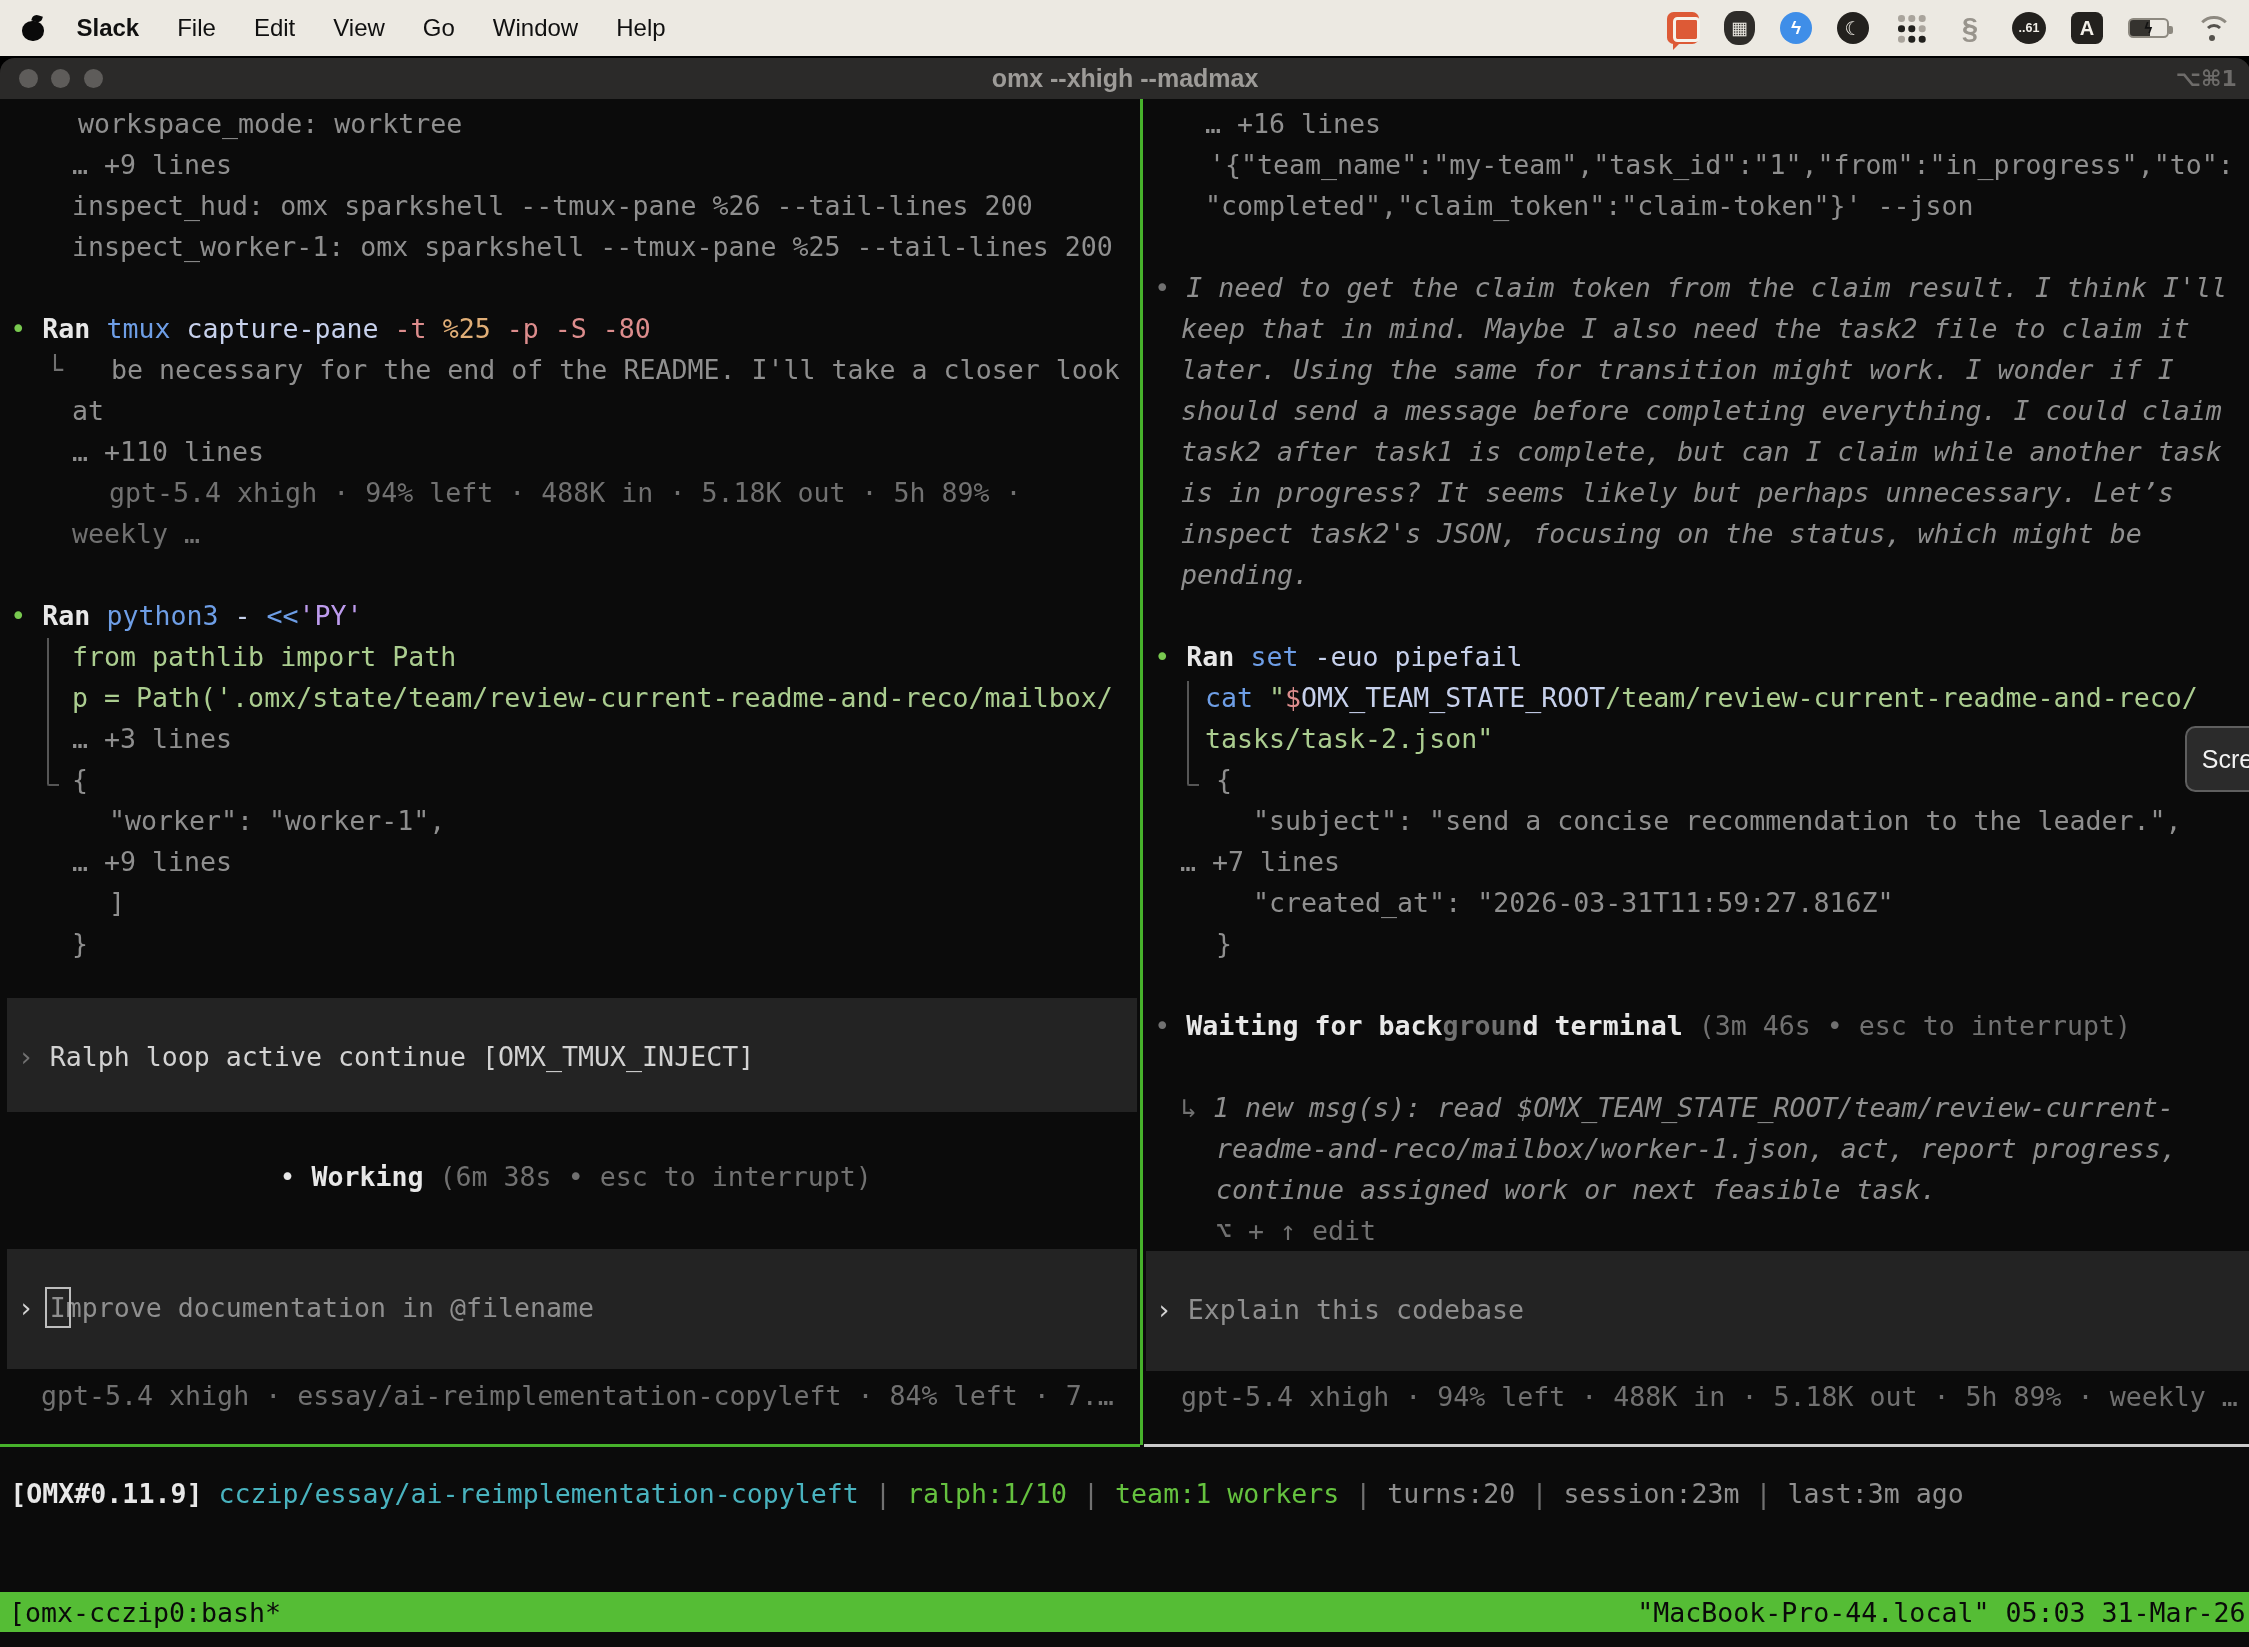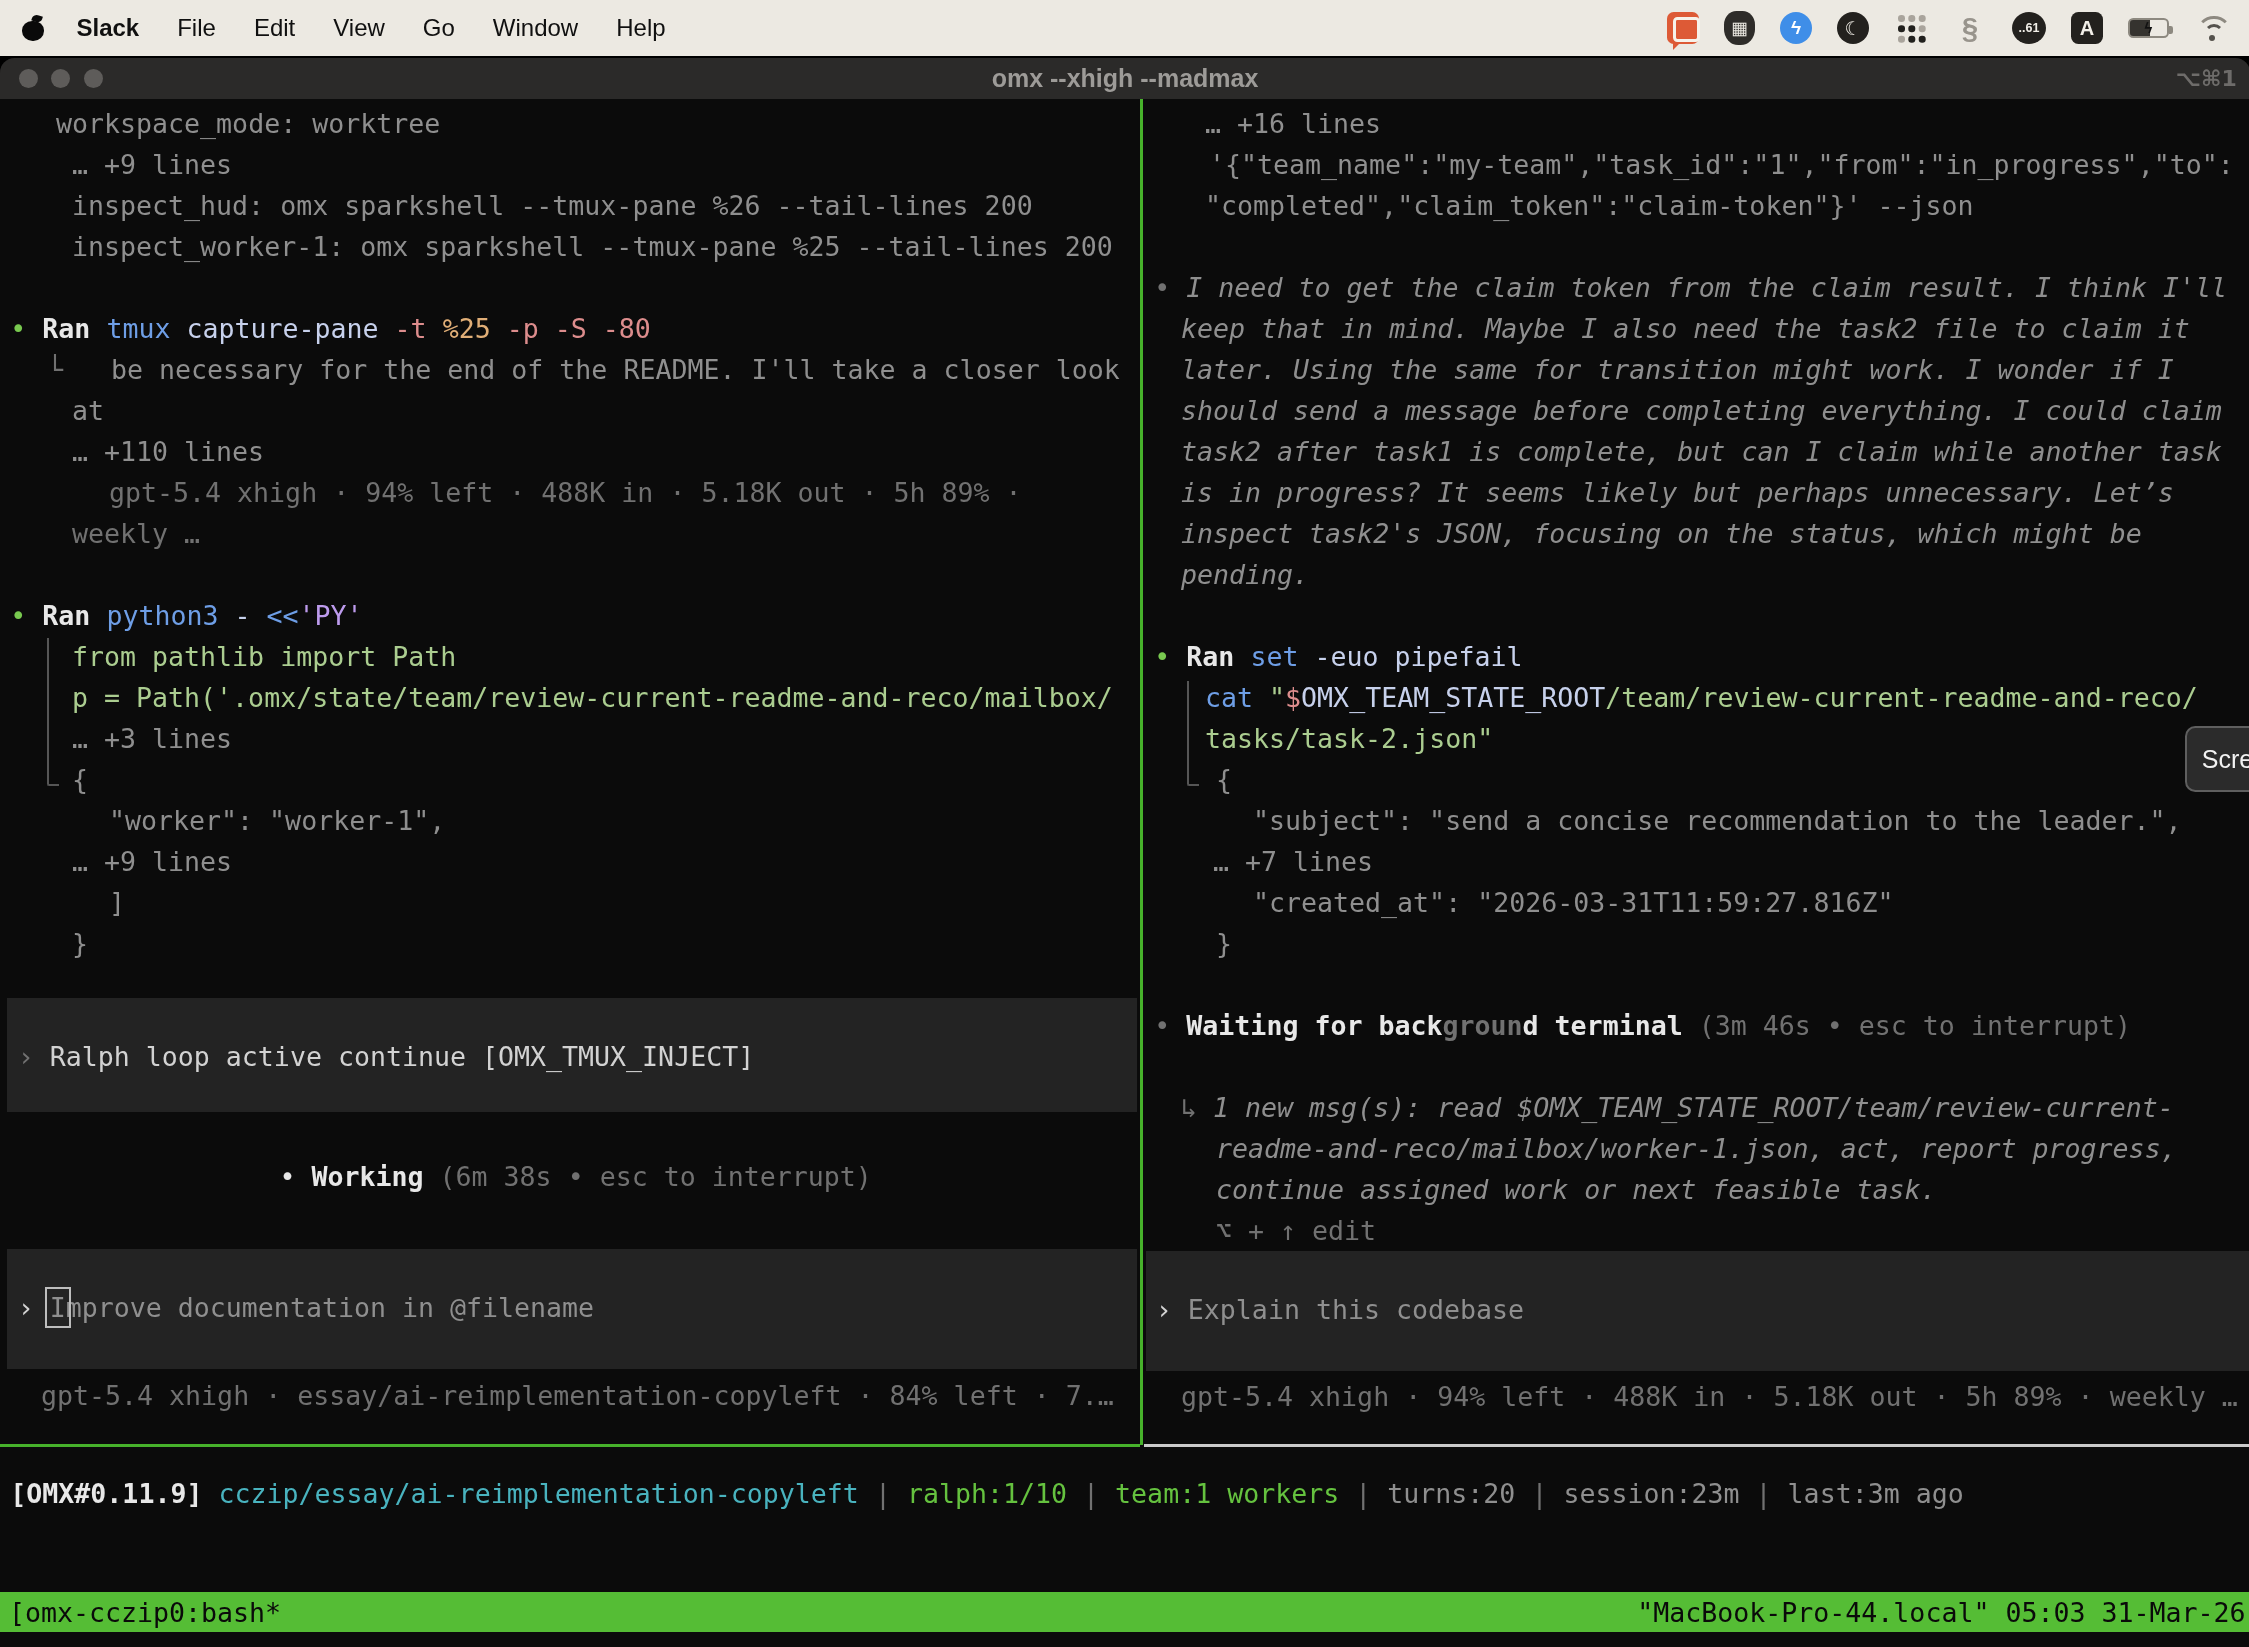--- a/index.html
+++ b/index.html
@@ -149,21 +149,21 @@
       <span class="tl"></span>
     </span>
     <span class="win-title">omx --xhigh --madmax</span>
     <span class="win-shortcut">⌥⌘1</span>
   </div>
 
   <div class="content">
     <div class="pane pane-left" id="pane-left">
       <div class="connector conn-left"></div>
     <div class="block">
-          <div class="tline" style="padding-left: 56px;"><span style="color: rgb(143, 143, 143);">workspace_mode: worktree</span></div>
+          <div class="tline" style="padding-left: 78px;"><span style="color: rgb(143, 143, 143);">workspace_mode: worktree</span></div>
           <div class="tline" style="padding-left: 72px;"><span style="color: rgb(143, 143, 143);">… +9 lines</span></div>
           <div class="tline" style="padding-left: 72px;"><span style="color: rgb(143, 143, 143);">inspect_hud: omx sparkshell --tmux-pane %26 --tail-lines 200</span></div>
           <div class="tline" style="padding-left: 72px;"><span style="color: rgb(143, 143, 143);">inspect_worker-1: omx sparkshell --tmux-pane %25 --tail-lines 200</span></div>
           <div class="tline" style="padding-left: 0px;"></div>
           <div class="tline" style="padding-left: 10.3px;"><span style="color: rgb(120, 201, 79);">•</span><span style="color: rgb(143, 143, 143);"> </span><span style="color: rgb(232, 232, 232); font-weight: bold;">Ran</span><span style="color: rgb(143, 143, 143);"> </span><span style="color: rgb(110, 158, 230);">tmux</span><span style="color: rgb(199, 209, 236);"> capture-pane</span><span style="color: rgb(221, 141, 141);"> -t</span><span style="color: rgb(224, 174, 119);"> %25</span><span style="color: rgb(221, 141, 141);"> -p -S -80</span></div>
           <div class="tline" style="padding-left: 47px;"><span style="color: rgb(113, 113, 113);">└</span><span style="color: rgb(143, 143, 143);">   be necessary for the end of the README. I'll take a closer look</span></div>
           <div class="tline" style="padding-left: 72px;"><span style="color: rgb(143, 143, 143);">at</span></div>
           <div class="tline" style="padding-left: 72px;"><span style="color: rgb(143, 143, 143);">… +110 lines</span></div>
           <div class="tline" style="padding-left: 109px;"><span style="color: rgb(113, 113, 113);">gpt-5.4 xhigh · 94% left · 488K in · 5.18K out · 5h 89% ·</span></div>
           <div class="tline" style="padding-left: 72px;"><span style="color: rgb(113, 113, 113);">weekly …</span></div>
@@ -206,21 +206,21 @@
           <div class="tline" style="padding-left: 37px;"><span style="color: rgb(143, 143, 143); font-style: italic;">task2 after task1 is complete, but can I claim while another task</span></div>
           <div class="tline" style="padding-left: 37px;"><span style="color: rgb(143, 143, 143); font-style: italic;">is in progress? It seems likely but perhaps unnecessary. Let’s</span></div>
           <div class="tline" style="padding-left: 37px;"><span style="color: rgb(143, 143, 143); font-style: italic;">inspect task2's JSON, focusing on the status, which might be</span></div>
           <div class="tline" style="padding-left: 37px;"><span style="color: rgb(143, 143, 143); font-style: italic;">pending.</span></div>
           <div class="tline" style="padding-left: 0px;"></div>
           <div class="tline" style="padding-left: 10.3px;"><span style="color: rgb(120, 201, 79);">•</span><span style="color: rgb(143, 143, 143);"> </span><span style="color: rgb(232, 232, 232); font-weight: bold;">Ran</span><span style="color: rgb(143, 143, 143);"> </span><span style="color: rgb(110, 158, 230);">set</span><span style="color: rgb(199, 209, 236);"> -euo pipefail</span></div>
           <div class="tline" style="padding-left: 61px;"><span style="color: rgb(110, 158, 230);">cat</span><span style="color: rgb(143, 143, 143);"> </span><span style="color: rgb(171, 205, 144);">"</span><span style="color: rgb(221, 141, 141);">$</span><span style="color: rgb(199, 209, 236);">OMX_TEAM_STATE_ROOT</span><span style="color: rgb(171, 205, 144);">/team/review-current-readme-and-reco/</span></div>
           <div class="tline" style="padding-left: 61px;"><span style="color: rgb(171, 205, 144);">tasks/task-2.json"</span></div>
           <div class="tline" style="padding-left: 72px;"><span style="color: rgb(143, 143, 143);">{</span></div>
           <div class="tline" style="padding-left: 109px;"><span style="color: rgb(143, 143, 143);">"subject": "send a concise recommendation to the leader.",</span></div>
-          <div class="tline" style="padding-left: 69px;"><span style="color: rgb(143, 143, 143);">… +7 lines</span></div>
+          <div class="tline" style="padding-left: 36px;"><span style="color: rgb(143, 143, 143);">… +7 lines</span></div>
           <div class="tline" style="padding-left: 109px;"><span style="color: rgb(143, 143, 143);">"created_at": "2026-03-31T11:59:27.816Z"</span></div>
           <div class="tline" style="padding-left: 72px;"><span style="color: rgb(143, 143, 143);">}</span></div>
           <div class="tline" style="padding-left: 0px;"></div>
           <div class="tline" style="padding-left: 10.3px;"><span style="color: rgb(113, 113, 113);">•</span><span style="color: rgb(143, 143, 143);"> </span><span style="color: rgb(232, 232, 232); font-weight: bold;">Waiting for back</span><span style="color: rgb(113, 113, 113); font-weight: bold;">groun</span><span style="color: rgb(232, 232, 232); font-weight: bold;">d terminal</span><span style="color: rgb(113, 113, 113);"> (3m 46s • esc to interrupt)</span></div>
           <div class="tline" style="padding-left: 0px;"></div>
           <div class="tline" style="padding-left: 37px;"><span style="color: rgb(113, 113, 113);">↳ </span><span style="color: rgb(143, 143, 143); font-style: italic;">1 new msg(s): read $OMX_TEAM_STATE_ROOT/team/review-current-</span></div>
           <div class="tline" style="padding-left: 72px;"><span style="color: rgb(143, 143, 143); font-style: italic;">readme-and-reco/mailbox/worker-1.json, act, report progress,</span></div>
           <div class="tline" style="padding-left: 72px;"><span style="color: rgb(143, 143, 143); font-style: italic;">continue assigned work or next feasible task.</span></div>
           <div class="tline" style="padding-left: 72px;"><span style="color: rgb(113, 113, 113);">⌥ + ↑ edit</span></div>
         </div>

